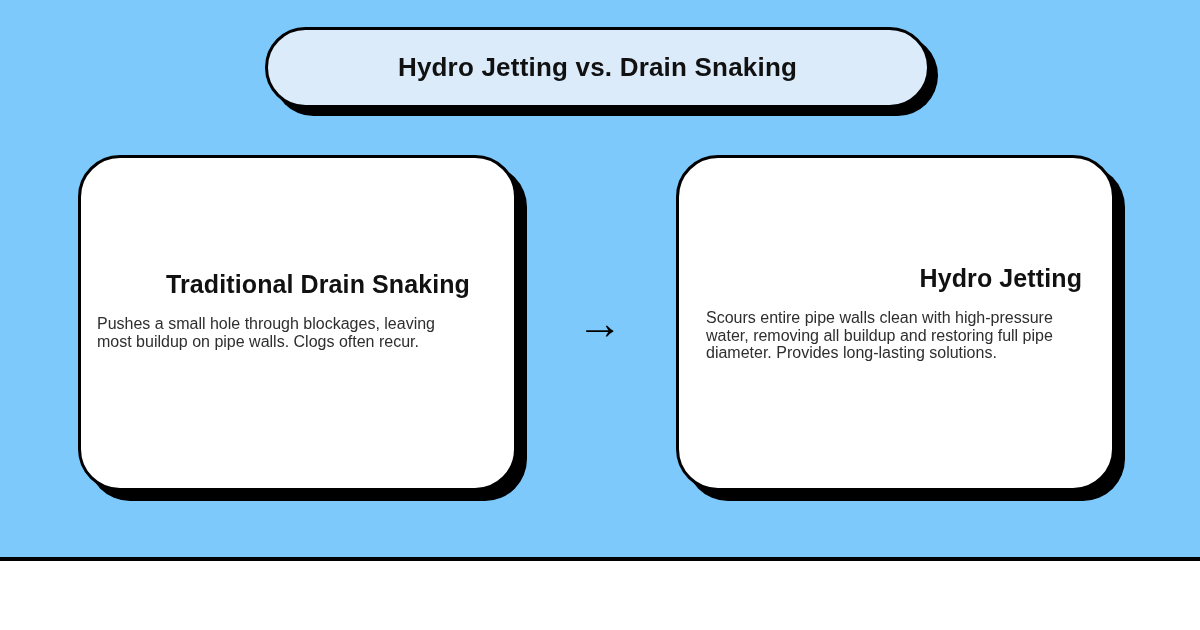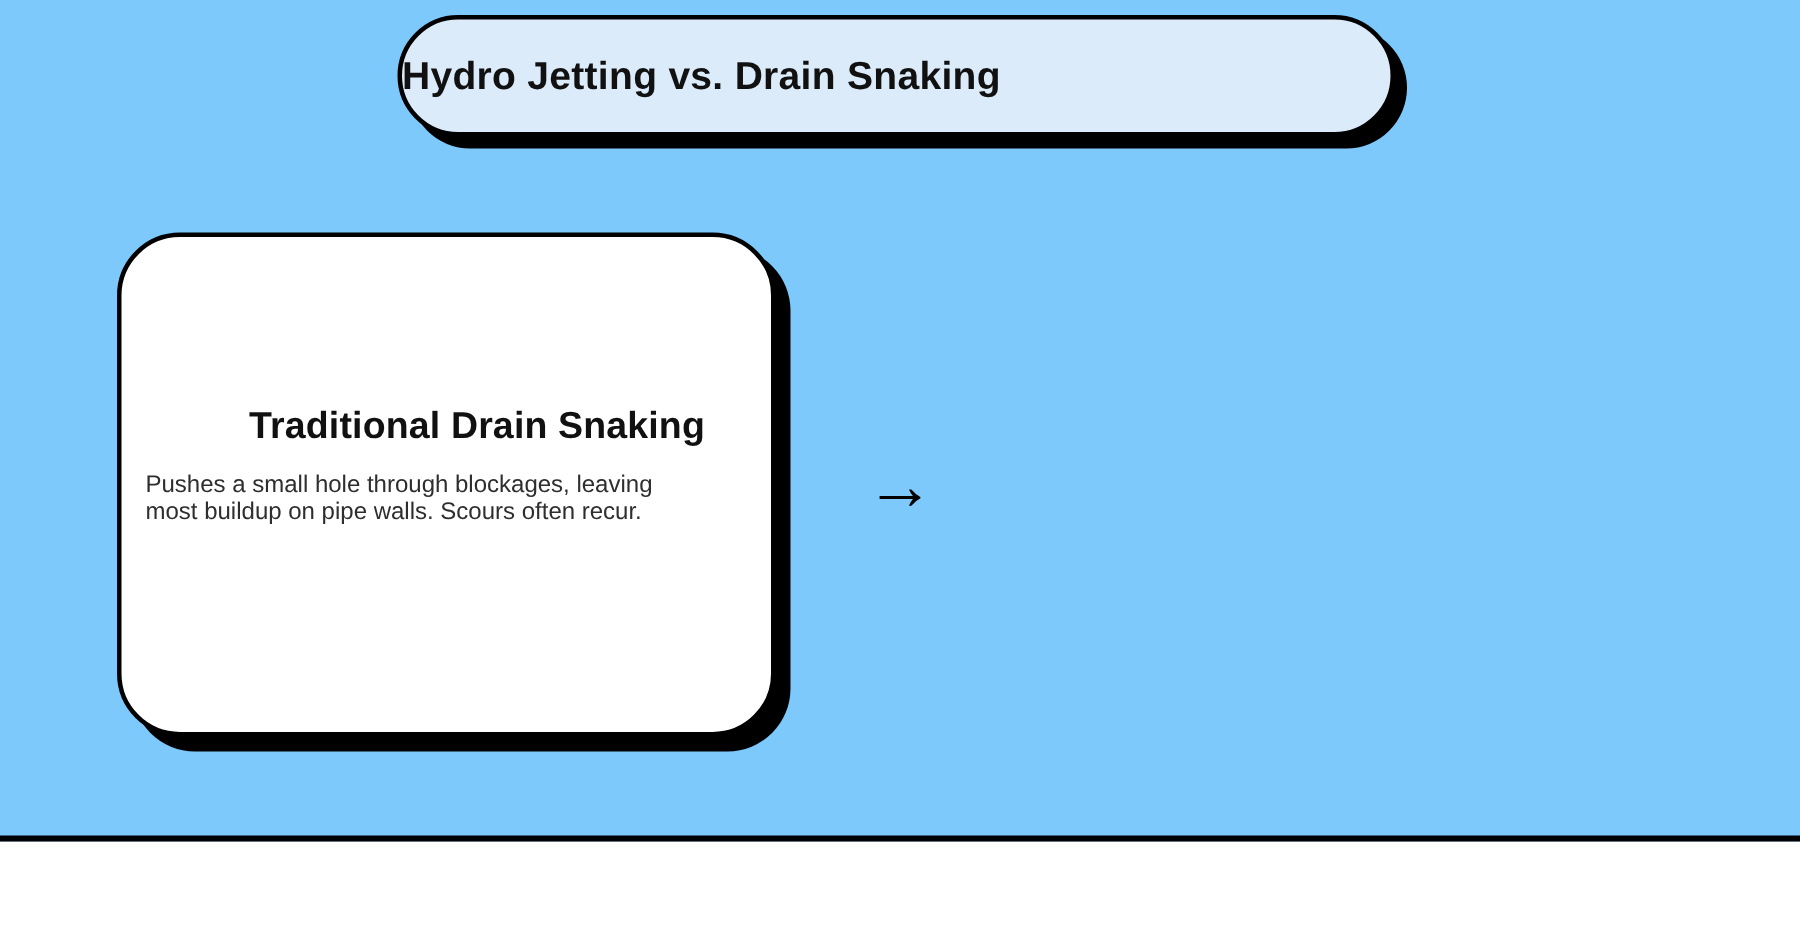--- a/index.html
+++ b/index.html
@@ -25,29 +25,30 @@
   }
   .bottom-strip{
     width:1200px;
     height:65px;
     background:#FFFFFF;
   }
   
   .title-pill{
     position:absolute;
     left:265px;
-    top:10px;
+    top:27px;
     width:665px;
     height:81px;
     background:var(--pill-fill);
     border:3px solid var(--border);
     border-radius:44px;
     box-shadow:8px 8px 0 var(--border);
     display:flex;
     align-items:center;
+    justify-content:center;
   }
   .title-pill h1{
     font-size:26px;
     font-weight:bold;
     color:var(--title-text);
     letter-spacing:0.2px;
   }
   
   .card{
     position:absolute;
@@ -103,21 +104,25 @@
 <body>
 
 <div class="blue-section">
 
   <div class="title-pill">
     <h1>Hydro Jetting vs. Drain Snaking</h1>
   </div>
 
   <div class="card card-left">
     <h2>Traditional Drain Snaking</h2>
-    <p>Pushes a small hole through blockages, leaving most buildup on pipe walls. Scours often recur.</p>
+    <p>Pushes a small hole through blockages, leaving most buildup on pipe walls. Clogs often recur.</p>
   </div>
 
   <div class="arrow">→</div>
 
+  <div class="card card-right">
+    <h2>Hydro Jetting</h2>
+    <p>Scours entire pipe walls clean with high-pressure water, removing all buildup and restoring full pipe diameter. Provides long-lasting solutions.</p>
+  </div>
 
 </div>
 
 <div class="bottom-strip"></div>
 
 </body></html>

